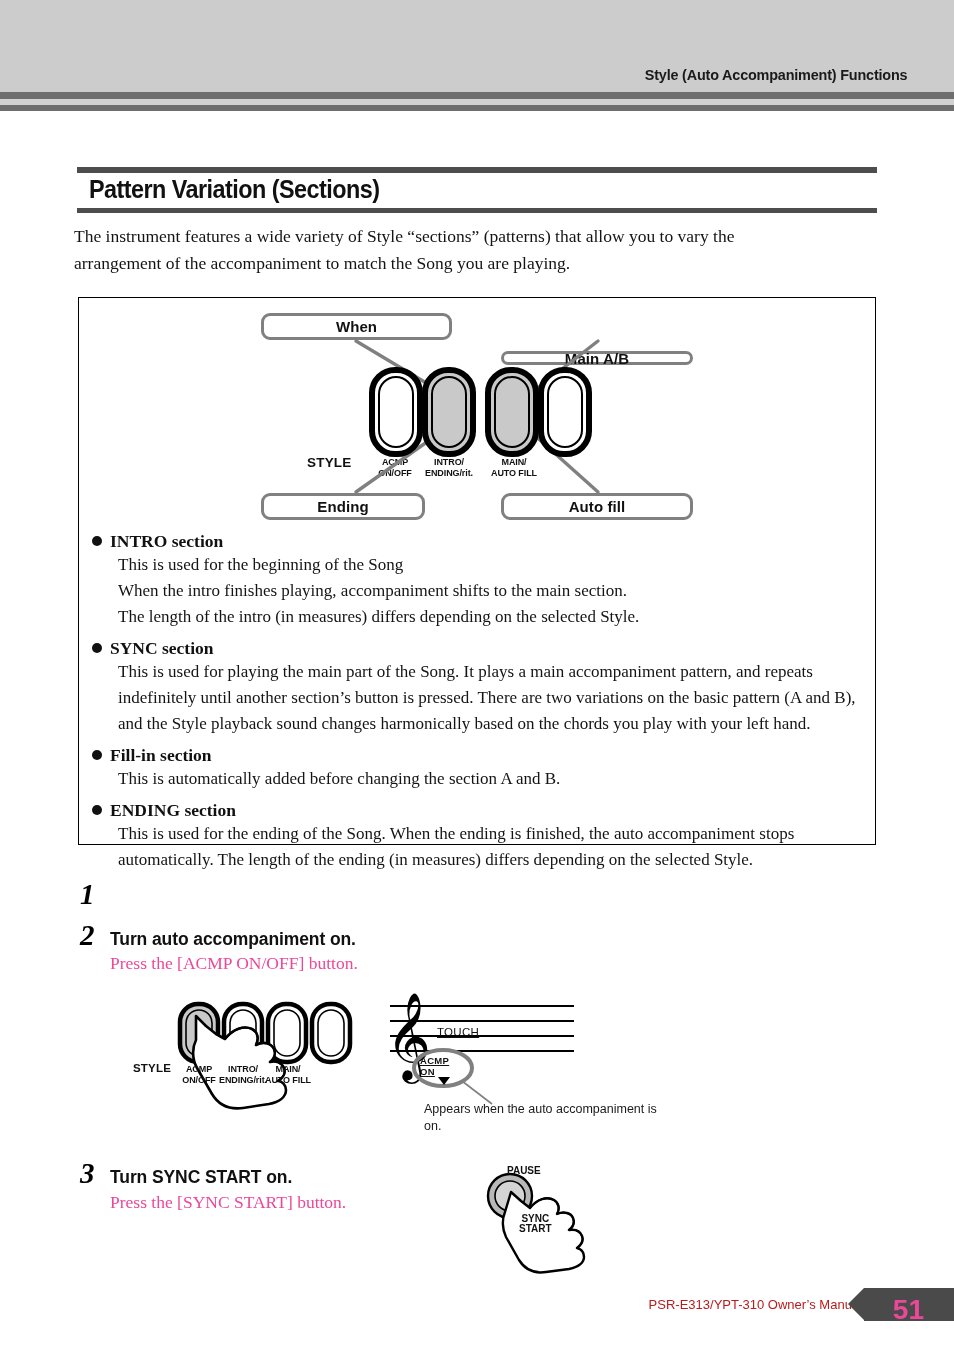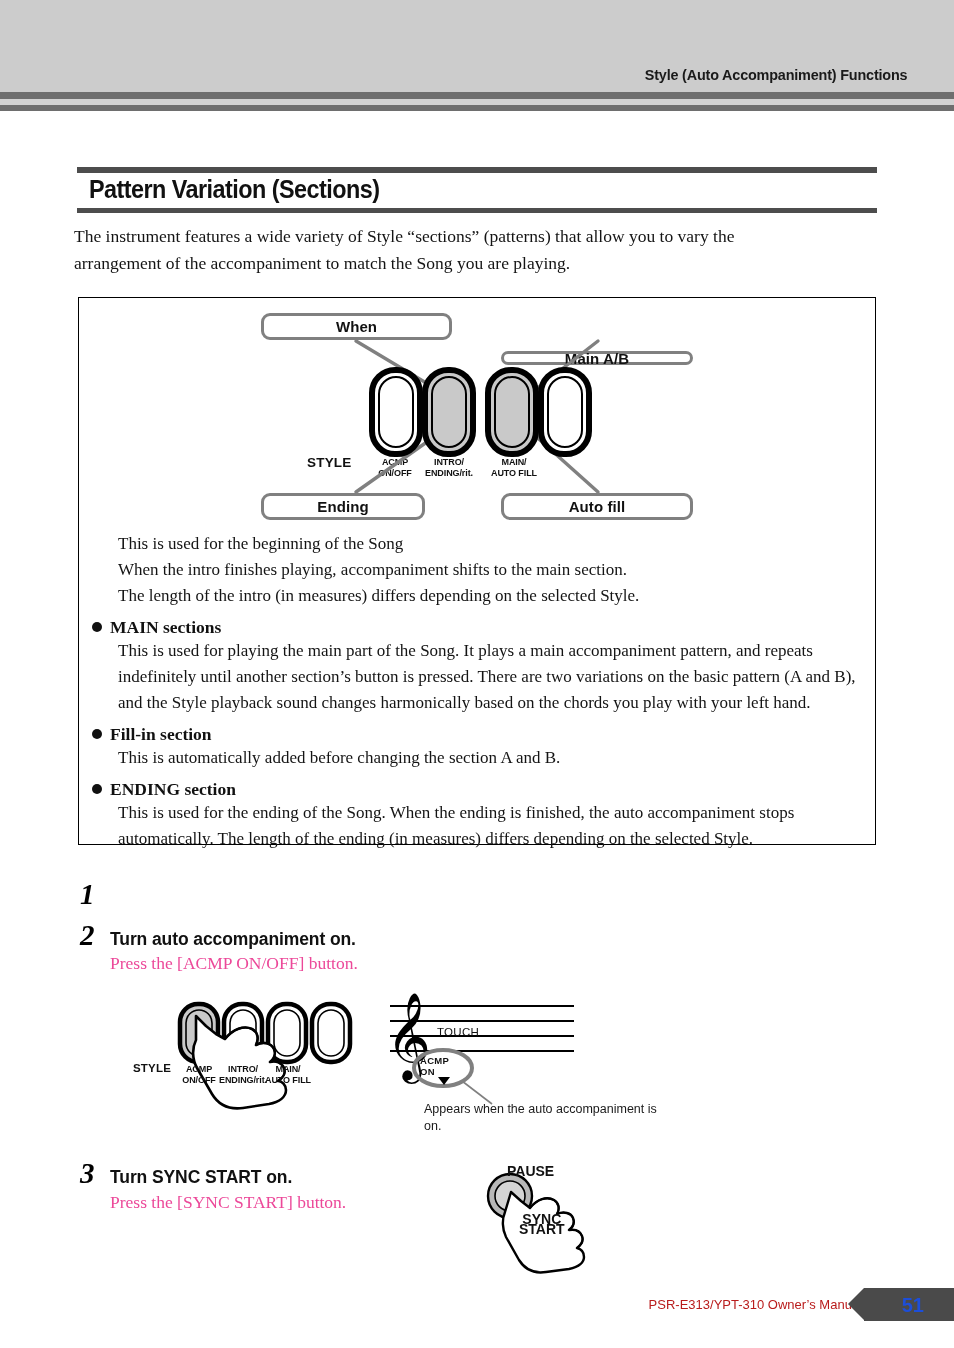--- a/index.html
+++ b/index.html
@@ -228,29 +228,30 @@
     color: #1a1a1a;
   }
 
   .lcd-word {
     position: absolute;
     font-family: "Liberation Sans", sans-serif;
     font-size: 11.5px;
     font-weight: normal;
     color: #111;
     letter-spacing: 0.3px;
+    text-decoration: underline;
   }
   #lcd-touch { left: 437px; top: 1026px; }
   #lcd-acmp  { left: 420px; top: 1056px; font-size: 9.5px; line-height: 10.5px; font-weight: bold; white-space: pre-line; }
 
   .knob-cap {
     position: absolute;
     font-family: "Liberation Sans", sans-serif;
     font-weight: bold;
-    font-size: 14px;
+    font-size: 10px;
     line-height: 10px;
     color: #111;
     text-align: center;
     white-space: pre-line;
     padding-left: 20px;
   }
   #knob-pause { left: 487px; top: 1166px; }
   #knob-sync  { left: 487px; top: 1214px; margin-left: 12px; }
 
   
@@ -274,22 +275,22 @@
     width: 0; height: 0;
     border-top: 16.5px solid transparent;
     border-bottom: 16.5px solid transparent;
     border-right: 16px solid #4a4a4a;
   }
   .ftr-num {
     position: absolute;
     right: 30px; top: 1294px;
     font-family: "Liberation Sans", sans-serif;
     font-weight: bold;
-    font-size: 20px;
-    color: #1d4ed8;
+    font-size: 28px;
+    color: #ec4899;
   }
 </style>
 </head>
 <body>
 
 <div class="hdr-band"></div>
 <div class="hdr-rule-a"></div>
 <div class="hdr-gap"></div>
 <div class="hdr-rule-b"></div>
 <div class="hdr-title">Style (Auto Accompaniment) Functions</div>
@@ -426,25 +427,29 @@
              C533 1274 524 1268 519 1260
              L506 1237
              C502 1229 502 1219 505 1212 Z" fill="#ffffff" stroke="#000" stroke-width="2.4" stroke-linejoin="round"></path>
     <path d="M530 1208 C537 1199 547 1196 554 1200 C559 1203 560 1209 557 1214" fill="none" stroke="#000" stroke-width="1.8"></path>
     <path d="M557 1214 C564 1211 571 1213 573 1218 C575 1223 573 1227 569 1230" fill="none" stroke="#000" stroke-width="1.8"></path>
     <path d="M569 1230 C575 1229 580 1231 582 1236 C584 1241 581 1245 577 1248" fill="none" stroke="#000" stroke-width="1.8"></path>
   </g>
 </svg>
 
 <div class="bullets">
-  <div class="b-body" style="white-space: normal;">This is used for the beginning of the Song<br>When the intro finishes playing, accompaniment shifts to the main section.<br>The length of the intro (in measures) differs depending on the selected Style.</div>
-
   <div class="b-head">
     <span class="b-dot"></span>
-    <span>MAIN sections</span>
+    <span>INTRO section</span>
+  </div>
+  <div class="b-body" style="white-space: normal;">This is used for the beginning of the Song<br>When the intro finishes playing, accompaniment shifts to the main section.<br>The length of the intro (in measures) differs depending on the selected Style.</div>
+
+  <div class="b-head">
+    <span class="b-dot"></span>
+    <span>SYNC section</span>
   </div>
   <div class="b-body" style="white-space: normal;">This is used for playing the main part of the Song. It plays a main accompaniment pattern, and repeats indefinitely until another section’s button is pressed. There are two variations on the basic pattern (A and B), and the Style playback sound changes harmonically based on the chords you play with your left hand.</div>
 
   <div class="b-head">
     <span class="b-dot"></span>
     <span>Fill-in section</span>
   </div>
   <div class="b-body" style="white-space: normal;">This is automatically added before changing the section A and B.</div>
 
   <div class="b-head">

